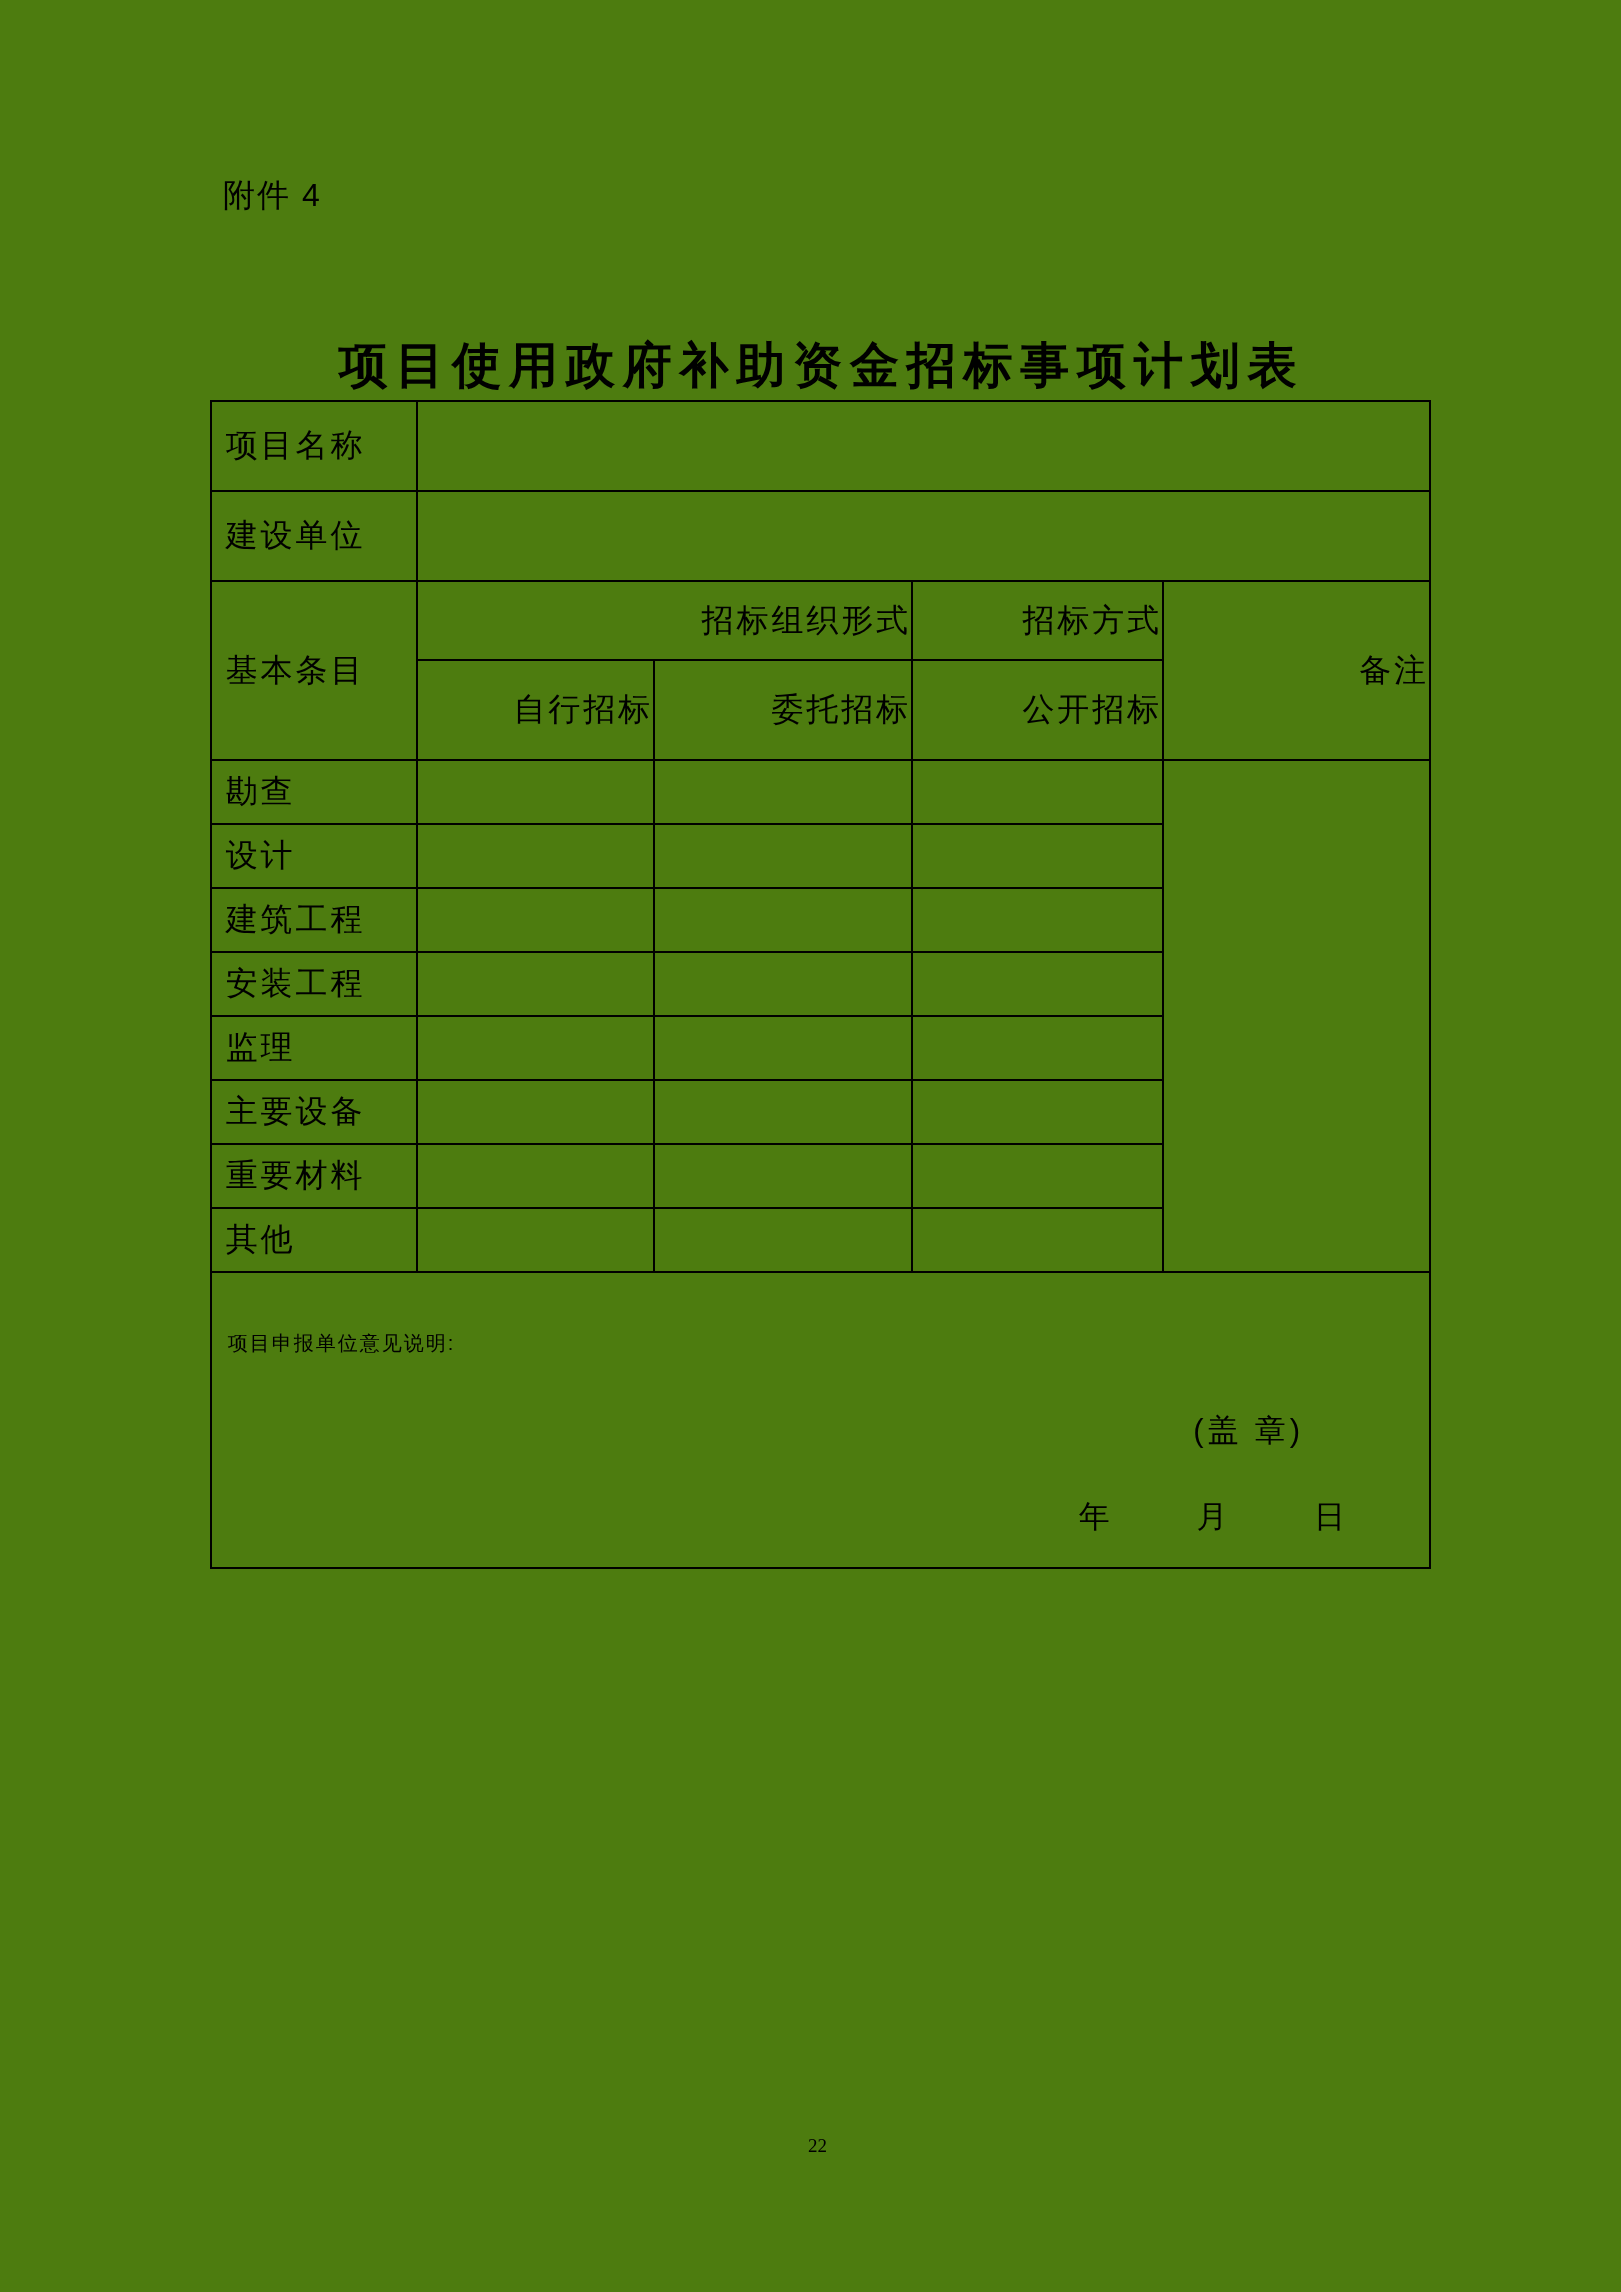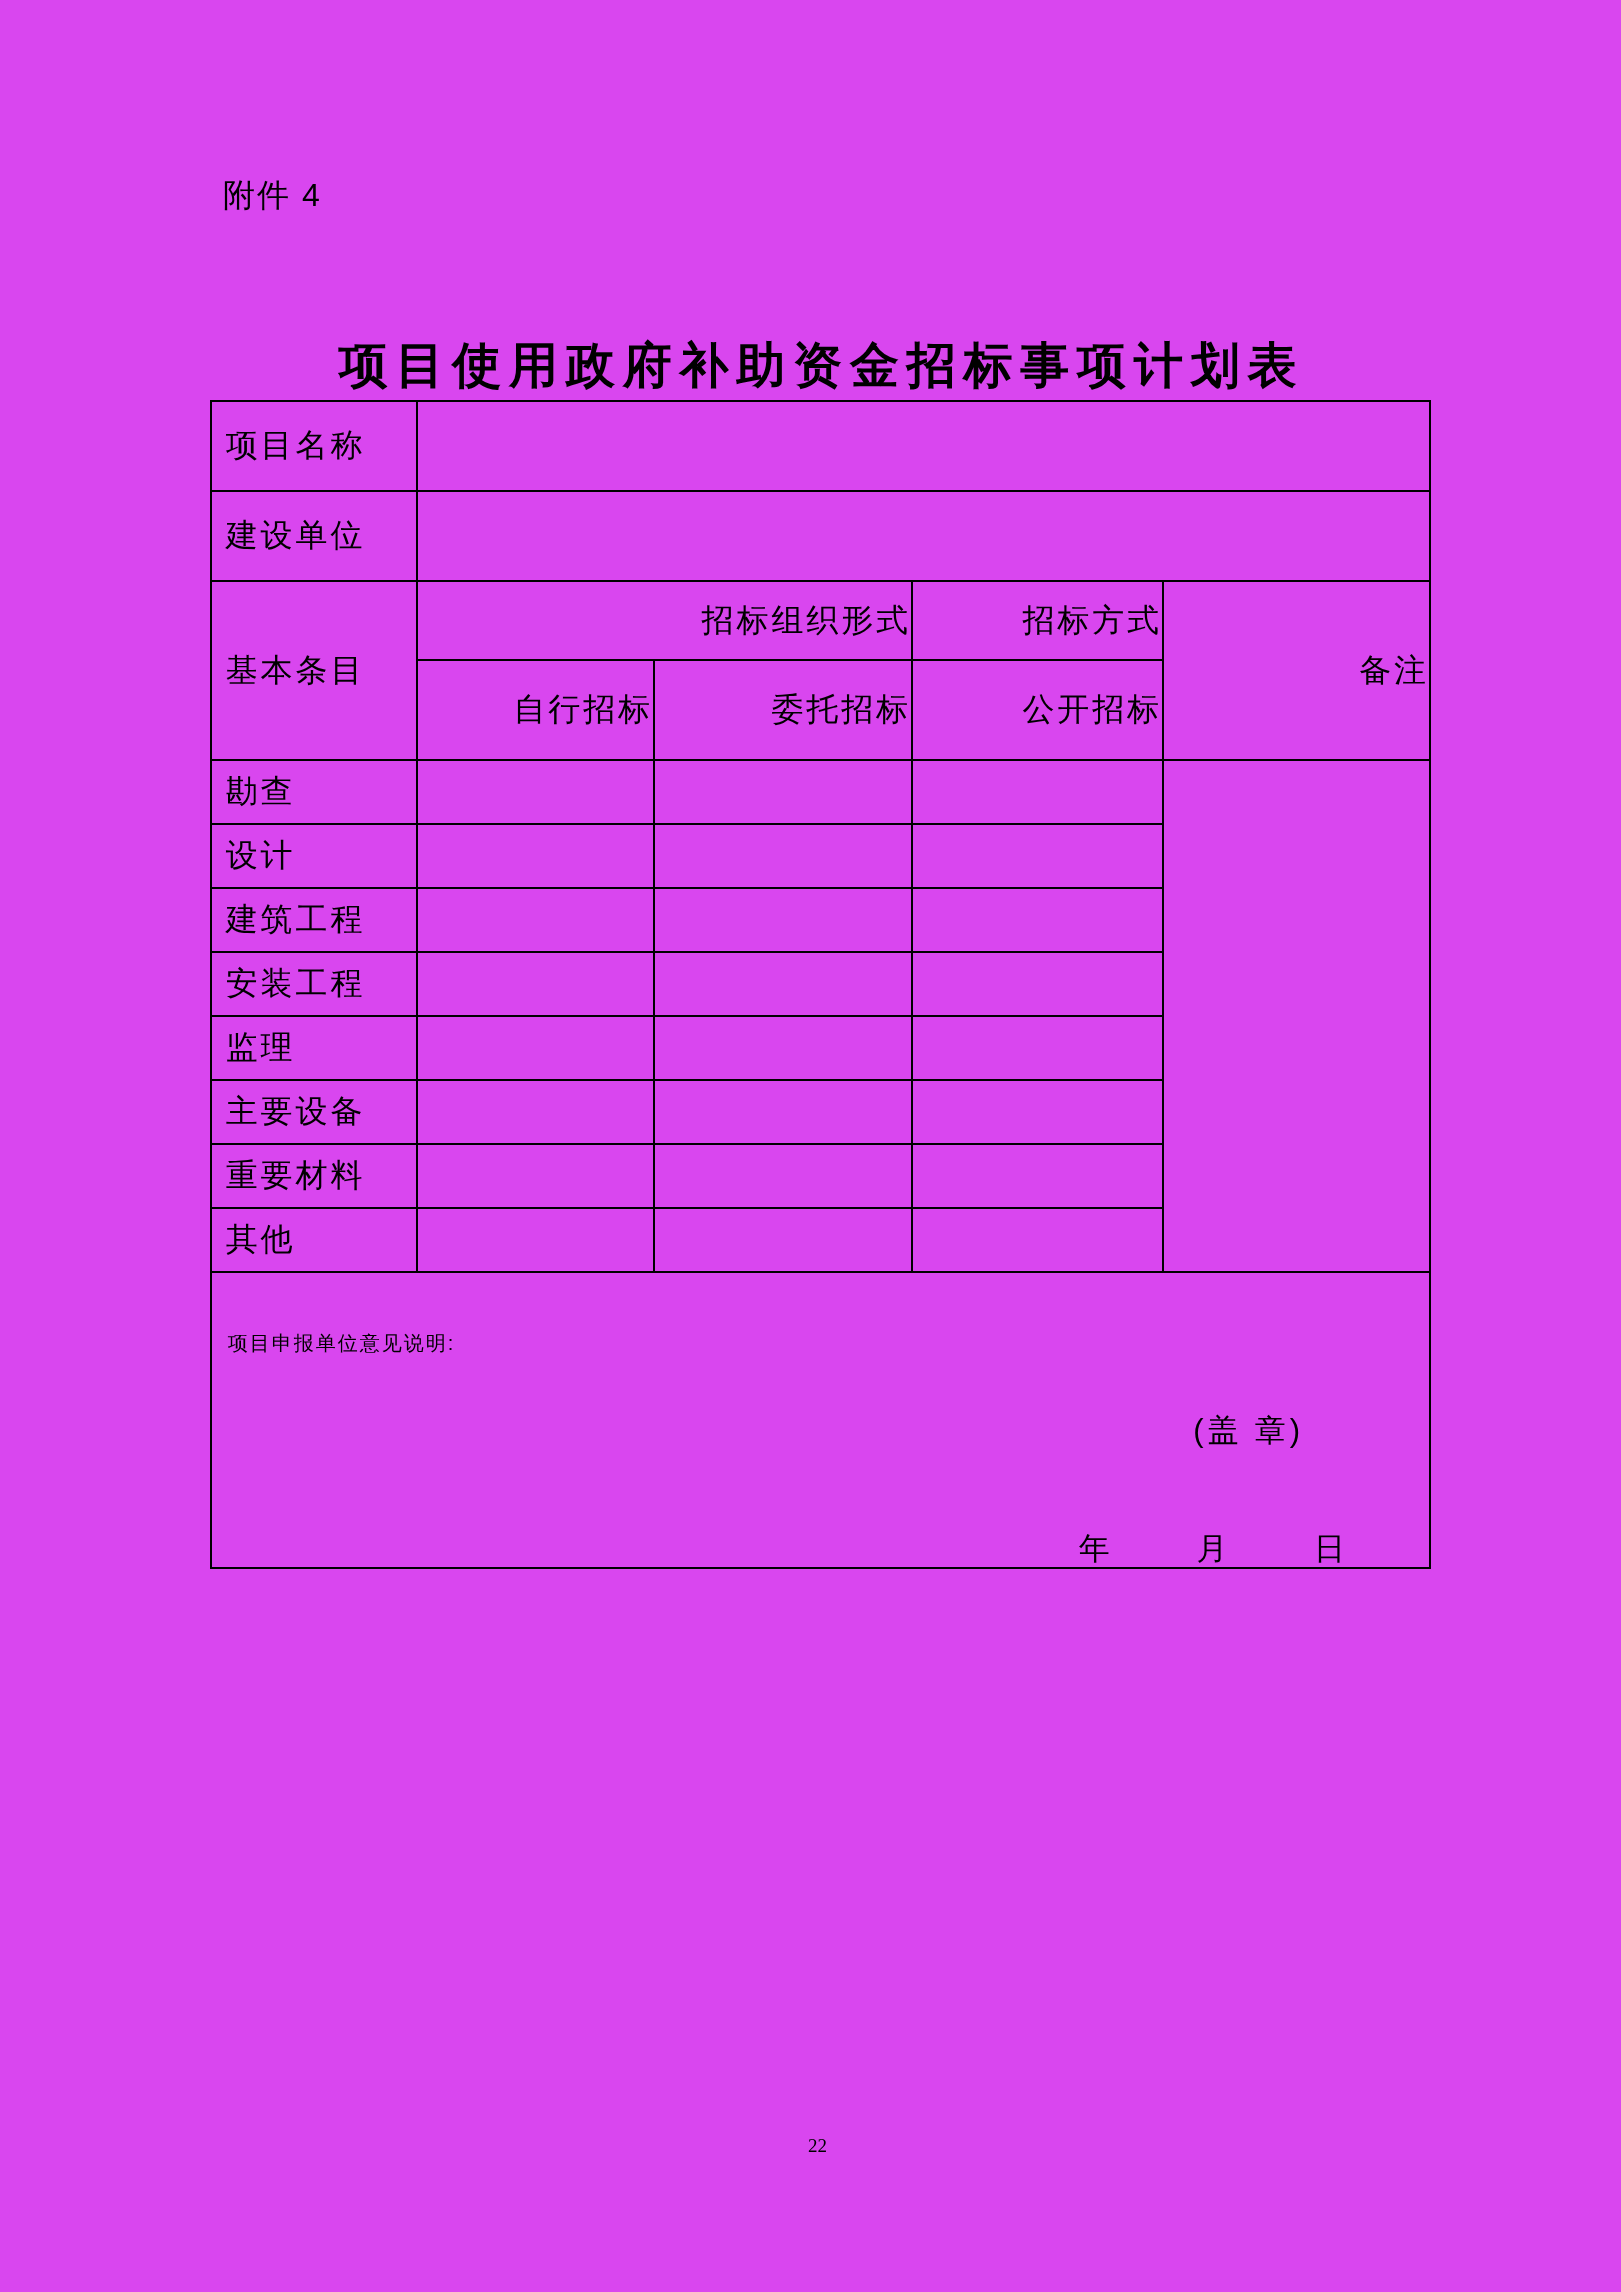--- a/index.html
+++ b/index.html
@@ -1,21 +1,21 @@
 <!DOCTYPE html>
 <html><head>
 <meta charset="utf-8">
 <style>
   * { margin: 0; padding: 0; box-sizing: border-box; }
   html, body { background: #888; }
   .page {
     position: relative;
     width: 1621px;
     height: 2293px;
-    background: #d946ef;
+    background: #4d7c0f;
     margin: 0 auto;
     font-family: "Liberation Sans", sans-serif;
     color: #000;
     overflow: hidden;
   }
   .attachment {
     position: absolute;
     left: 223px;
     top: 174px;
     font-size: 32px;
@@ -78,21 +78,20 @@
     right: 125px;
     top: 137px;
     font-size: 31px;
     letter-spacing: 3.9px;
   }
   .date-line {
     position: absolute;
     right: 84px;
     top: 223px;
     font-size: 31px;
-    margin-top: 32px;
   }
   .date-line .date-part { display: inline-block; }
   .date-line .date-part + .date-part { margin-left: 78px; }
   .notes {
     position: absolute;
     left: 198px;
     top: 1738px;
     width: 1230px;
     font-size: 31px;
   }

